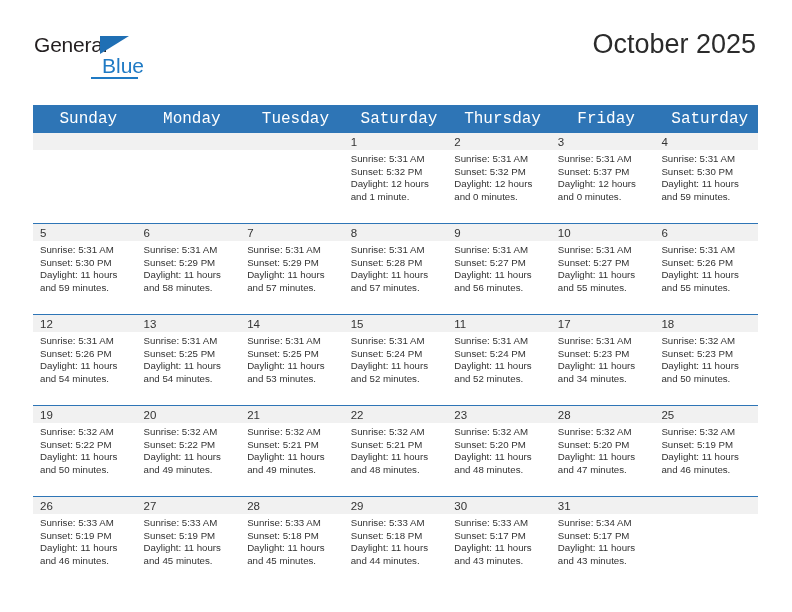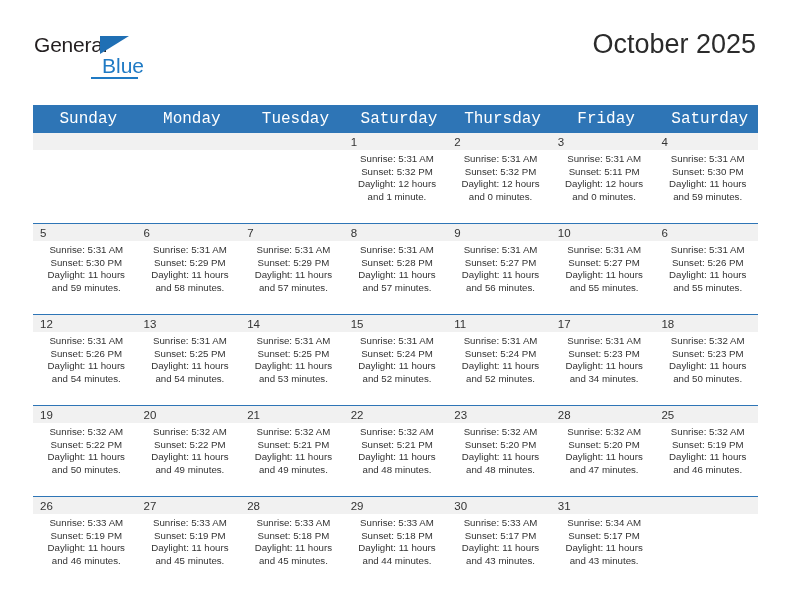--- a/index.html
+++ b/index.html
@@ -144,21 +144,20 @@
   }
   .cell-empty .daynum-band {
     background: #f1f1f1;
   }
   .info {
     padding: 3px 4px 0 7px;
     font-size: 9.7px;
     line-height: 12.6px;
     color: #333333;
     font-family: "Liberation Sans", sans-serif;
-    text-align: center;
   }
   .info div {
     white-space: nowrap;
   }
 </style>
 </head>
 <body>
 
 <div class="page">
 
@@ -226,21 +225,21 @@
                 <div>Daylight: 12 hours</div>
                 <div>and 0 minutes.</div>
               </div>
             </div>
           </td>
           <td>
             <div class="cell-inner">
               <div class="daynum-band">3</div>
               <div class="info">
                 <div>Sunrise: 5:31 AM</div>
-                <div>Sunset: 5:11 PM</div>
+                <div>Sunset: 5:37 PM</div>
                 <div>Daylight: 12 hours</div>
                 <div>and 0 minutes.</div>
               </div>
             </div>
           </td>
           <td>
             <div class="cell-inner">
               <div class="daynum-band">4</div>
               <div class="info">
                 <div>Sunrise: 5:31 AM</div>

